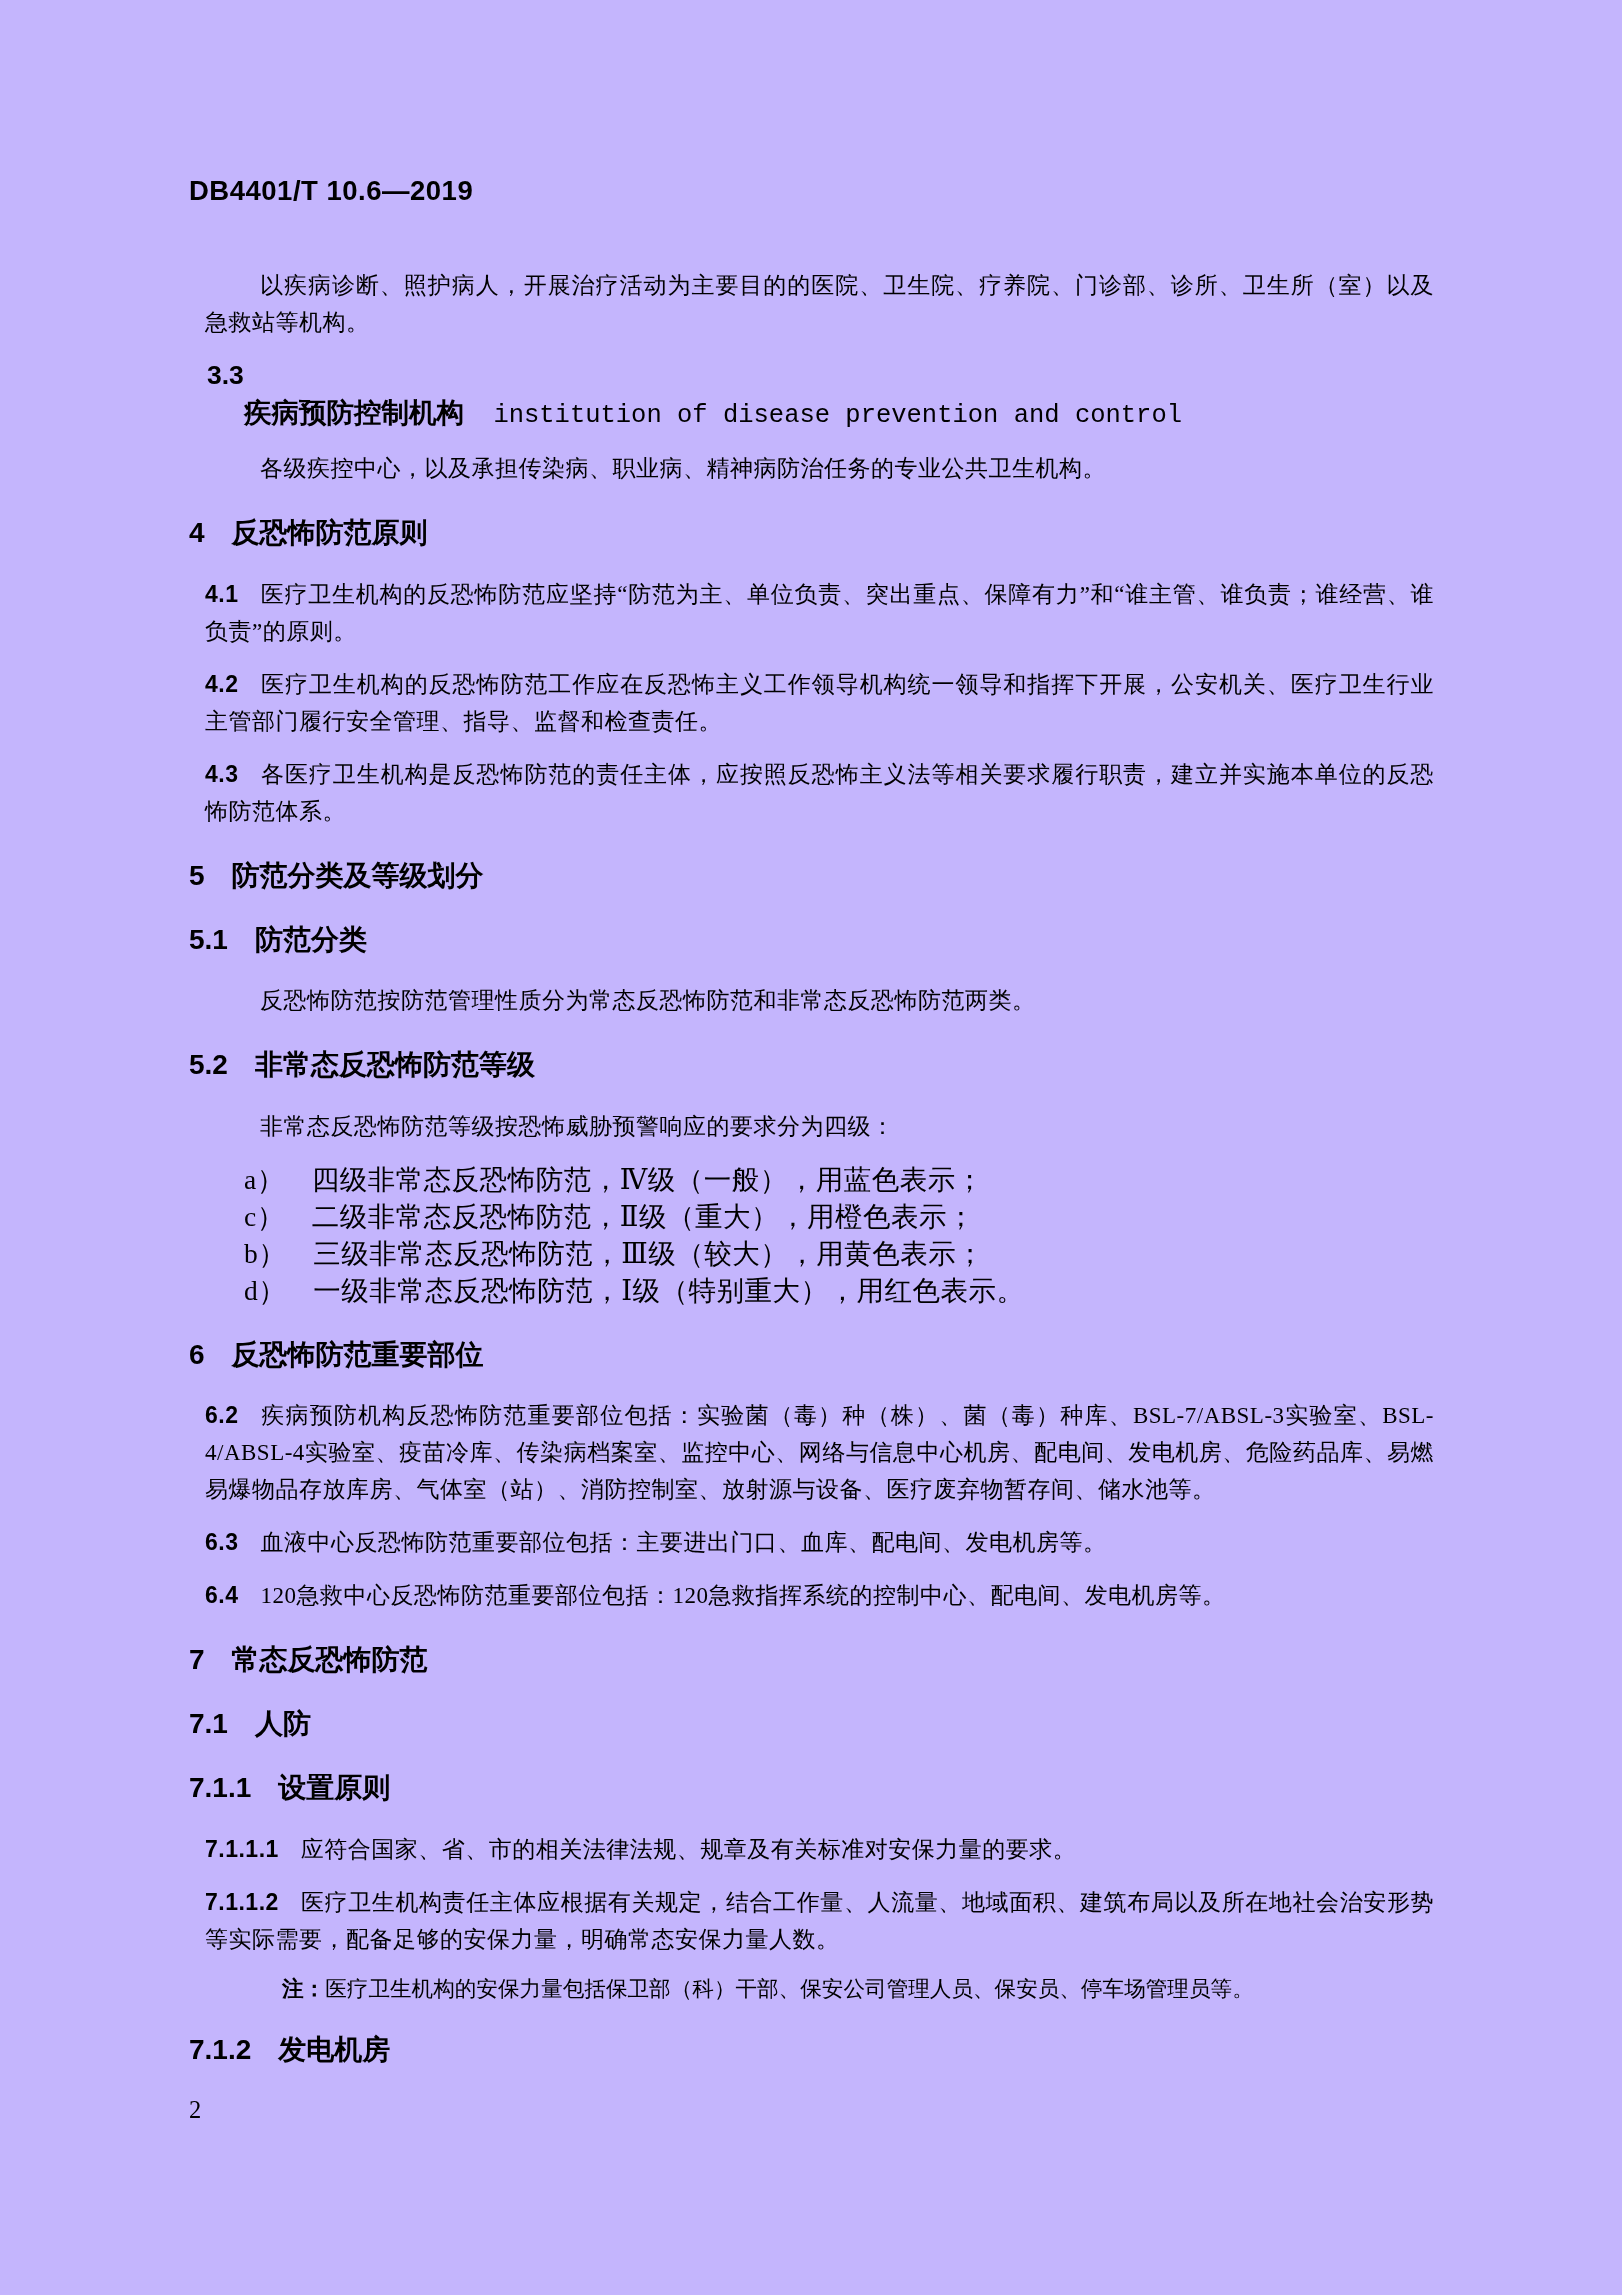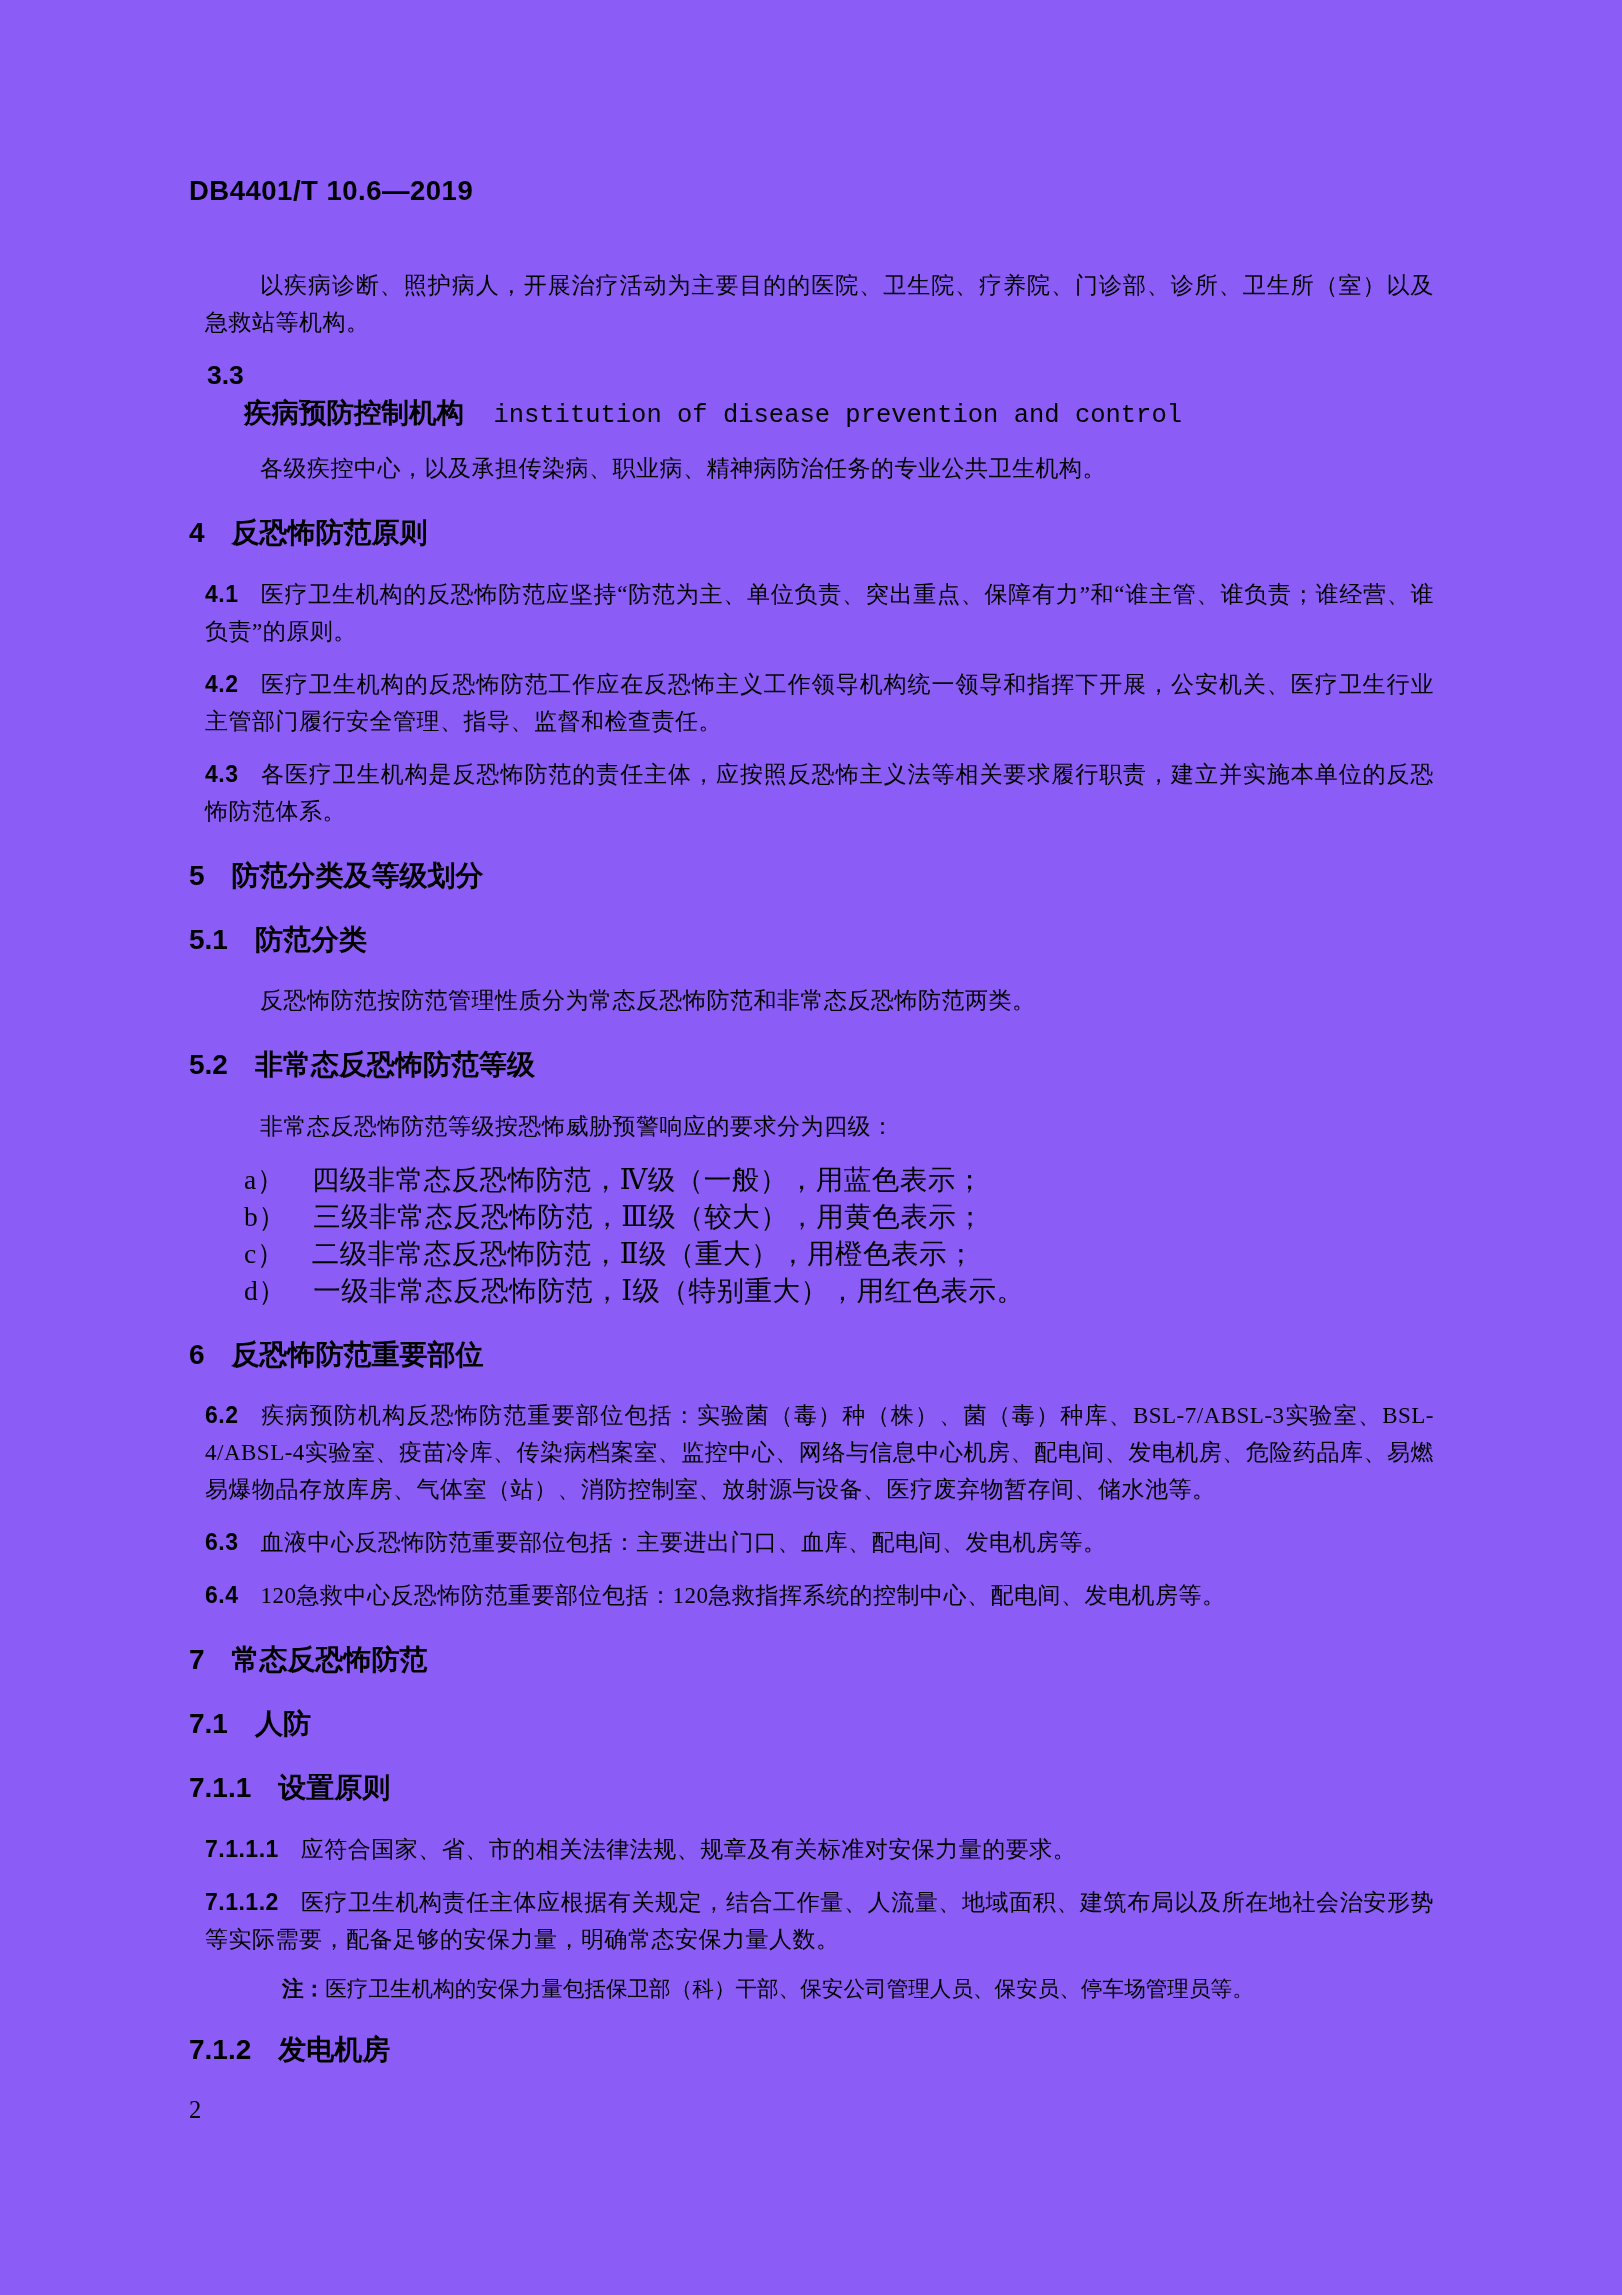--- a/index.html
+++ b/index.html
@@ -4,21 +4,21 @@
 <style>
   html, body {
     margin: 0;
     padding: 0;
     background: #ffffff;
   }
   .page {
     position: relative;
     width: 1622px;
     height: 2295px;
-    background: #8b5cf6;
+    background: #c4b5fd;
     color: #000000;
     box-sizing: border-box;
     padding: 174px 172px 0 189px;
     overflow: hidden;
     font-family: "Liberation Serif", "DejaVu Serif", serif;
   }
   
   .doc-code {
     font-family: "Liberation Sans", "DejaVu Sans", sans-serif;
     font-weight: bold;
@@ -138,24 +138,24 @@
   </div>
   <p class="para indent">反恐怖防范按防范管理性质分为常态反恐怖防范和非常态反恐怖防范两类。</p>
   <div class="heading">
     <span class="hnum">5.2</span><span>非常态反恐怖防范等级</span>
   </div>
   <p class="para indent">非常态反恐怖防范等级按恐怖威胁预警响应的要求分为四级：</p>
   <div class="list-item">
     <span class="llabel">a）</span><span>四级非常态反恐怖防范，Ⅳ级（一般），用蓝色表示；</span>
   </div>
   <div class="list-item">
-    <span class="llabel">b）</span><span>三级非常态反恐怖防范，Ⅲ级（较大），用黄色表示；</span>
+    <span class="llabel">c）</span><span>二级非常态反恐怖防范，Ⅱ级（重大），用橙色表示；</span>
   </div>
   <div class="list-item">
-    <span class="llabel">c）</span><span>二级非常态反恐怖防范，Ⅱ级（重大），用橙色表示；</span>
+    <span class="llabel">b）</span><span>三级非常态反恐怖防范，Ⅲ级（较大），用黄色表示；</span>
   </div>
   <div class="list-item">
     <span class="llabel">d）</span><span>一级非常态反恐怖防范，Ⅰ级（特别重大），用红色表示。</span>
   </div>
 
   <div class="heading">
     <span class="hnum">6</span><span>反恐怖防范重要部位</span>
   </div>
   <p class="para clause">
     <span class="cnum">6.2</span><span>疾病预防机构反恐怖防范重要部位包括：实验菌（毒）种（株）、菌（毒）种库、BSL-7/ABSL-3实验室、BSL-4/ABSL-4实验室、疫苗冷库、传染病档案室、监控中心、网络与信息中心机房、配电间、发电机房、危险药品库、易燃易爆物品存放库房、气体室（站）、消防控制室、放射源与设备、医疗废弃物暂存间、储水池等。</span>

